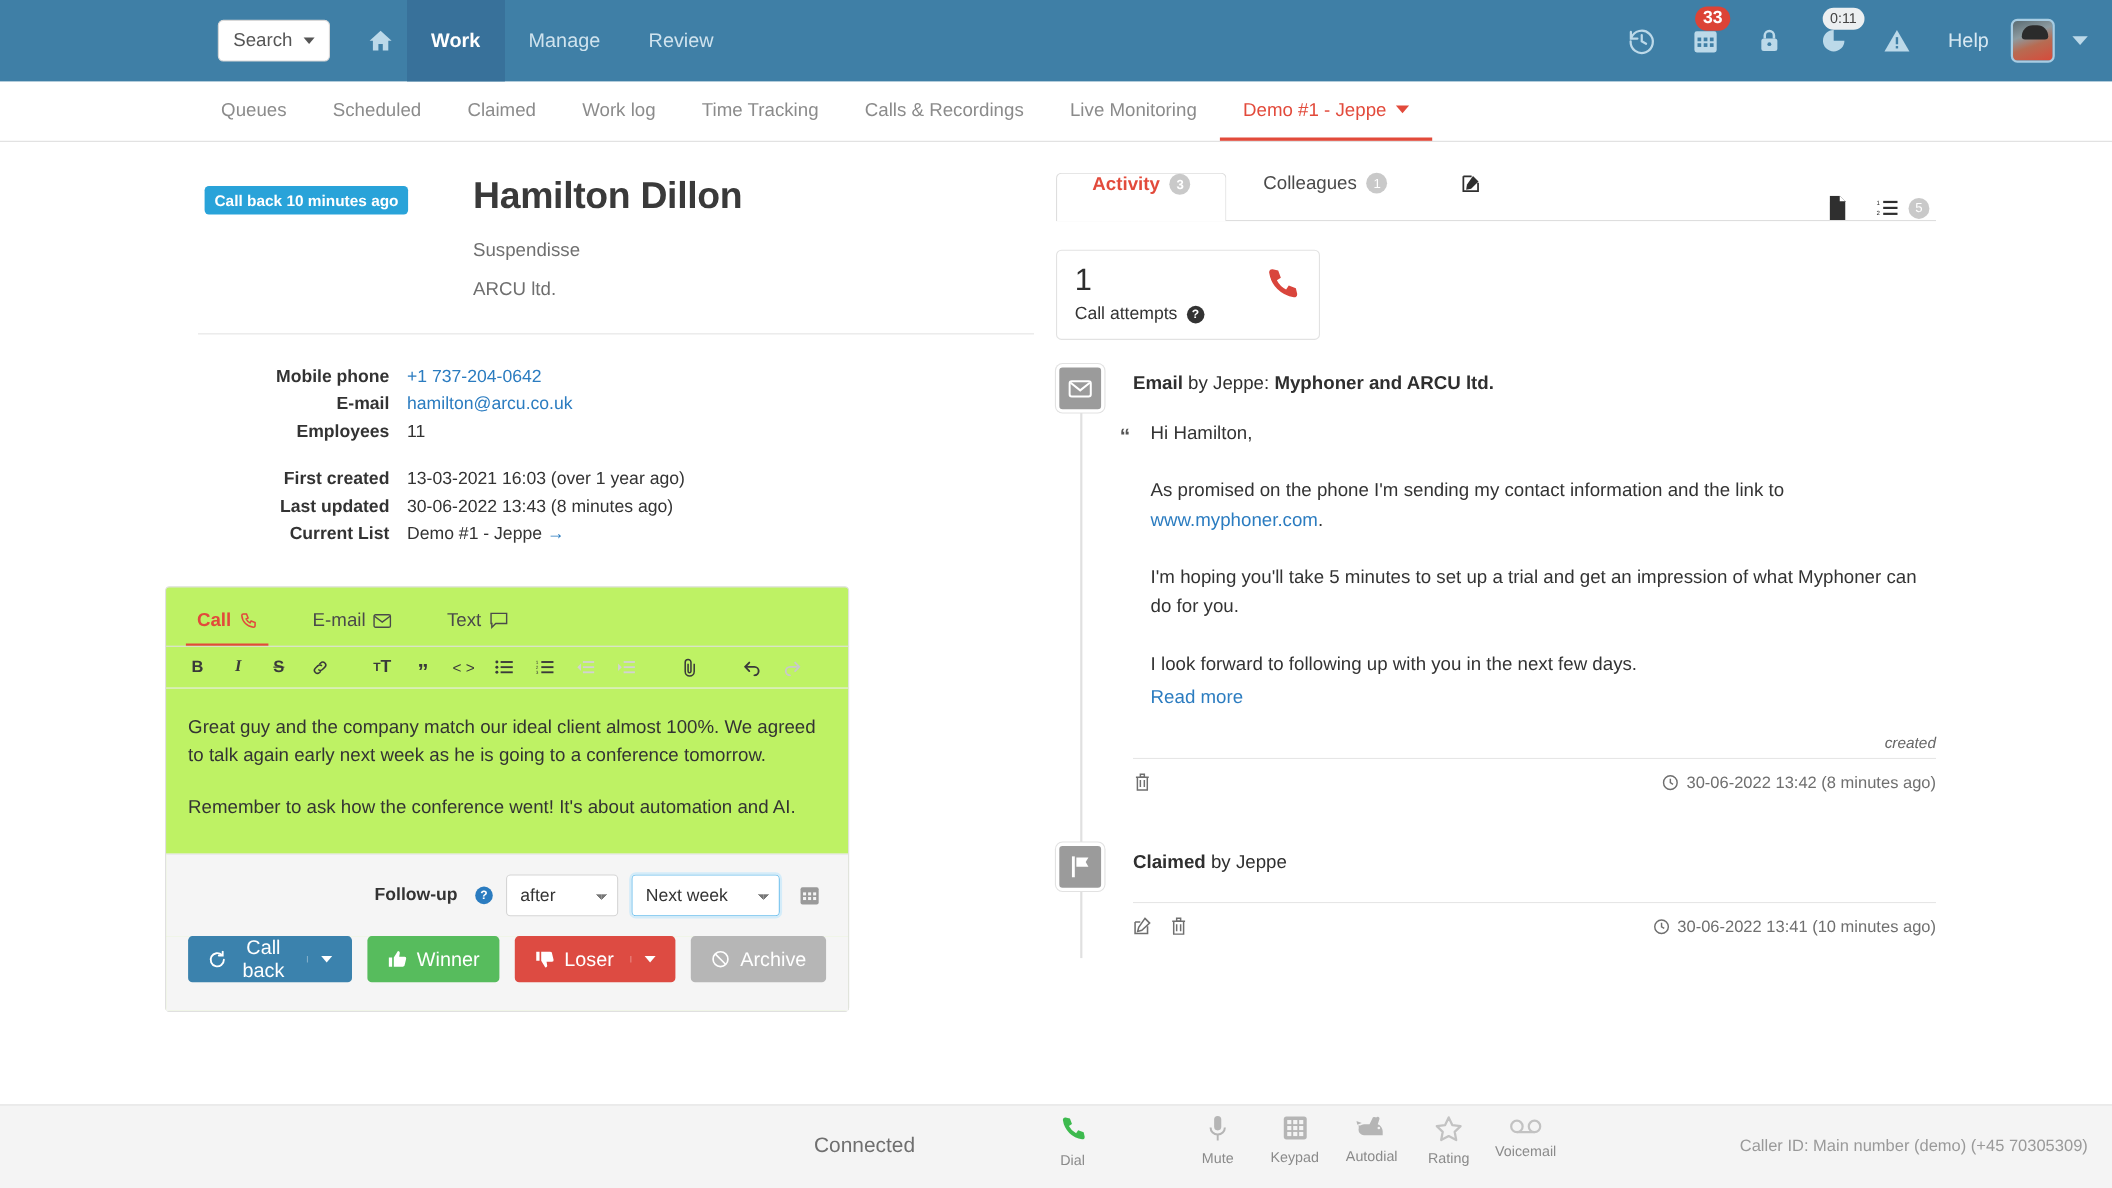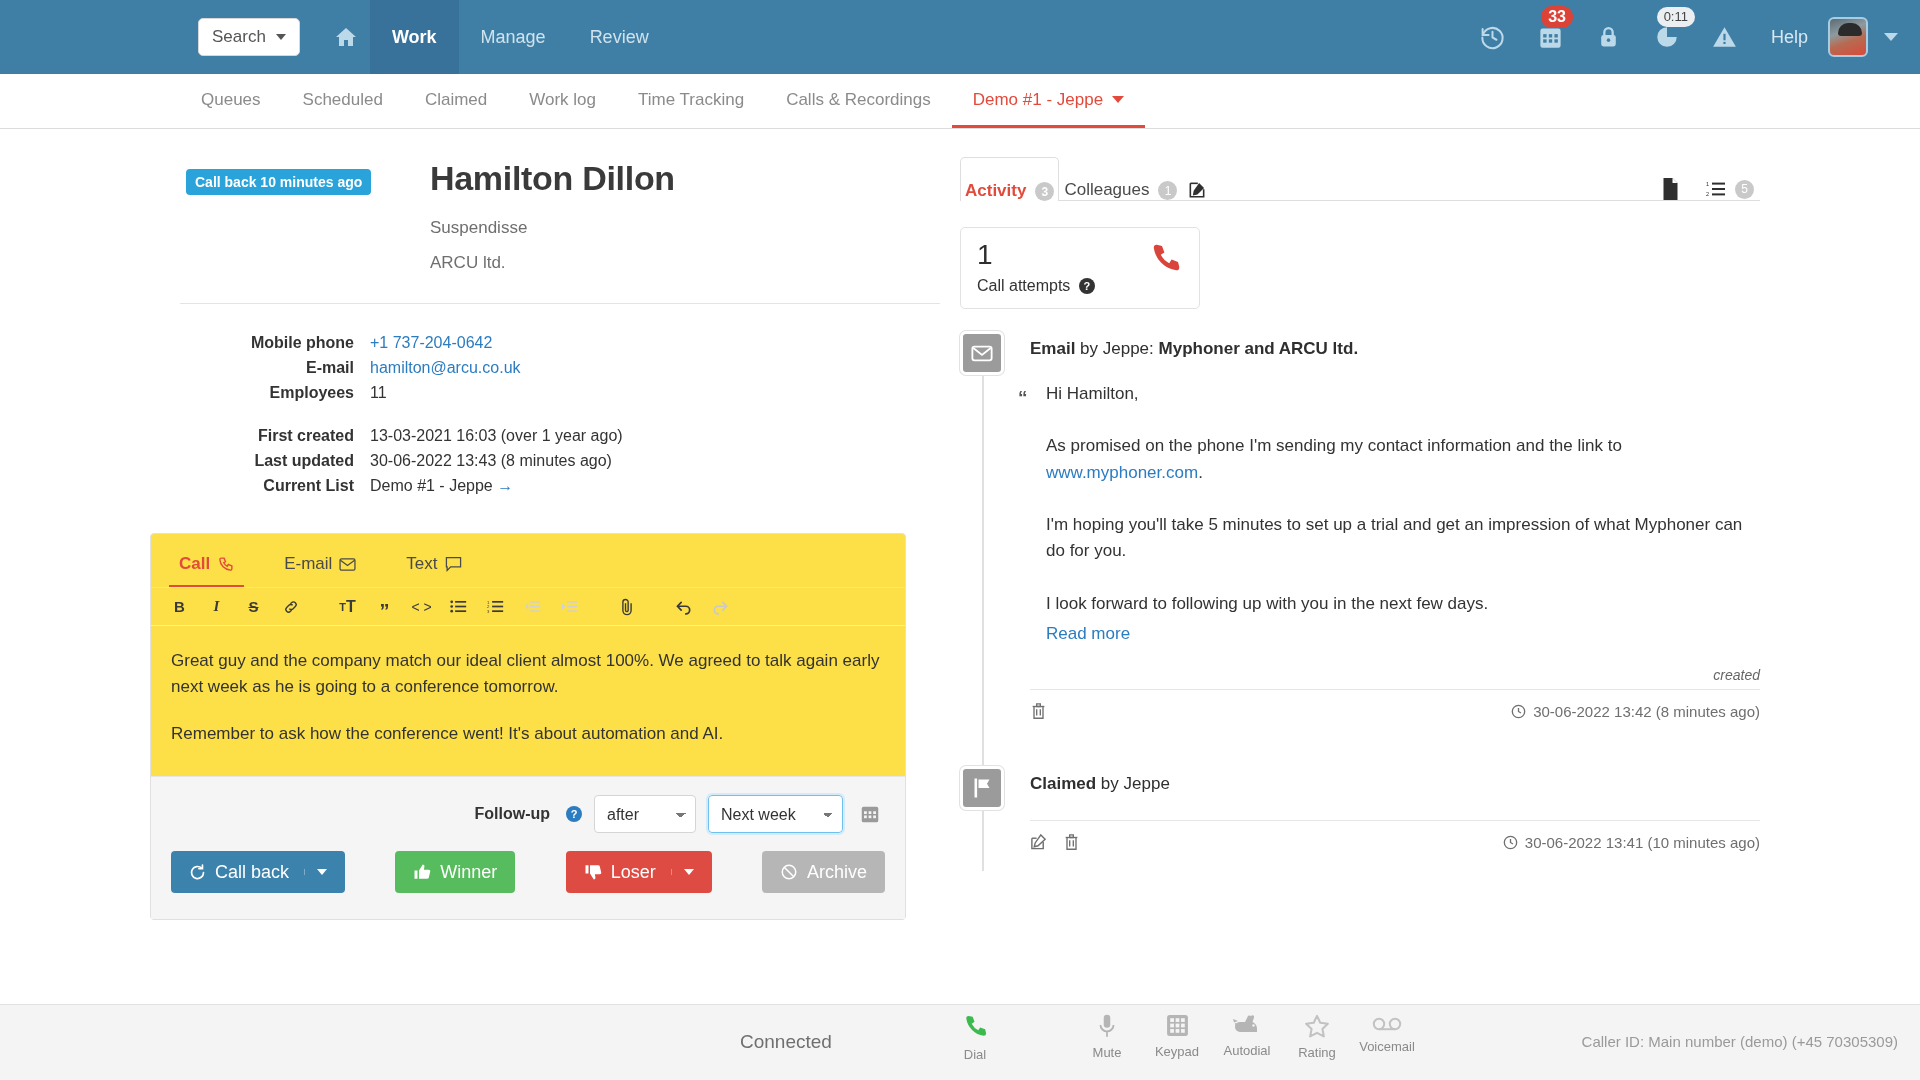--- a/index.html
+++ b/index.html
@@ -92,21 +92,21 @@
   .q-mark {
     display:inline-flex; align-items:center; justify-content:center; width:16px;height:16px;
     border-radius:50%; background:#333; color:#fff; font-size:11px; font-weight:bold;
     vertical-align: 1px; margin-left:4px;
   }
   .q-mark.blue { background:#2b7cc0; }
   .spacer-rows { height: 18px; }
 
   
   .editor-card {
-    margin-top: 35px; width: 756px; border:1px solid #e0e0e0; border-radius: 4px; background:#fde047;
+    margin-top: 35px; width: 622px; border:1px solid #e0e0e0; border-radius: 4px; background:#bef264;
     margin-left: -30px;
   }
   .editor-tabs { display:flex; padding: 12px 18px 0 18px; border-bottom:1px solid #e0e0e0; }
   .etab {
     padding: 8px 10px 11px 10px; margin-right: 30px; font-size:17px; color:#4a4a4a;
     border-bottom:2px solid transparent; display:flex; align-items:center; gap:7px; cursor:pointer;
   }
   .etab.active { color:#e24a3b; font-weight:bold; border-bottom-color:#e24a3b; }
   .toolbar { display:flex; align-items:center; height: 38px; border-bottom:1px solid #ececec; padding: 0 10px; }
   .tb-btn {
@@ -140,21 +140,21 @@
   }
   .btn.blue { background:#3b82ad; }
   .btn.green { background:#57bc5d; }
   .btn.red { background:#dd4b42; }
   .btn.grey { background:#b6b6b6; }
   .btn-split { border-left:1px solid rgba(255,255,255,.35); margin-left:6px; padding-left:12px; display:flex; align-items:center; }
 
   
   .rtabs { display:flex; align-items:flex-end; border-bottom:1px solid #dedede; height: 44px; }
   .rtab {
-    display:flex; align-items:flex-end; gap:9px; padding: 0 4px; height:44px; font-size:17px;
+    display:flex; align-items:flex-start; gap:9px; padding: 0 32px; height:44px; font-size:17px;
     color:#4a4a4a; cursor:pointer; border:1px solid transparent; border-bottom:none;
   }
   .rtab.active { color:#e24a3b; font-weight:bold; background:#fff; border-color:#dedede; border-radius:5px 5px 0 0; margin-bottom:-1px; }
   .cbadge { background:#c9c9c9; color:#fff; font-size:12px; border-radius:50%; width:19px;height:19px; display:flex;align-items:center;justify-content:center; }
   .rtab-right { margin-left:auto; display:flex; align-items:center; gap:26px; padding-right: 6px; }
 
   .attempt-card {
     margin-top: 26px; width: 240px; border:1px solid #e2e2e2; border-radius:5px; padding: 13px 16px;
     display:flex; align-items:flex-start; justify-content:space-between;
   }
@@ -262,20 +262,21 @@
   </div>
 </div>
 
 <div class="subnav">
   <a class="subnav-link" href="#">Queues</a>
   <a class="subnav-link" href="#">Scheduled</a>
   <a class="subnav-link" href="#">Claimed</a>
   <a class="subnav-link" href="#">Work log</a>
   <a class="subnav-link" href="#">Time Tracking</a>
   <a class="subnav-link" href="#">Calls &amp; Recordings</a>
+  <a class="subnav-link" href="#">Live Monitoring</a>
   <a class="subnav-link active" href="#">
     <span>Demo #1 - Jeppe</span>
     <span class="subnav-caret"></span>
   </a>
 </div>
 
 <div class="main">
 
   <div class="left-col">
     <span class="pill">Call back 10 minutes ago</span>

